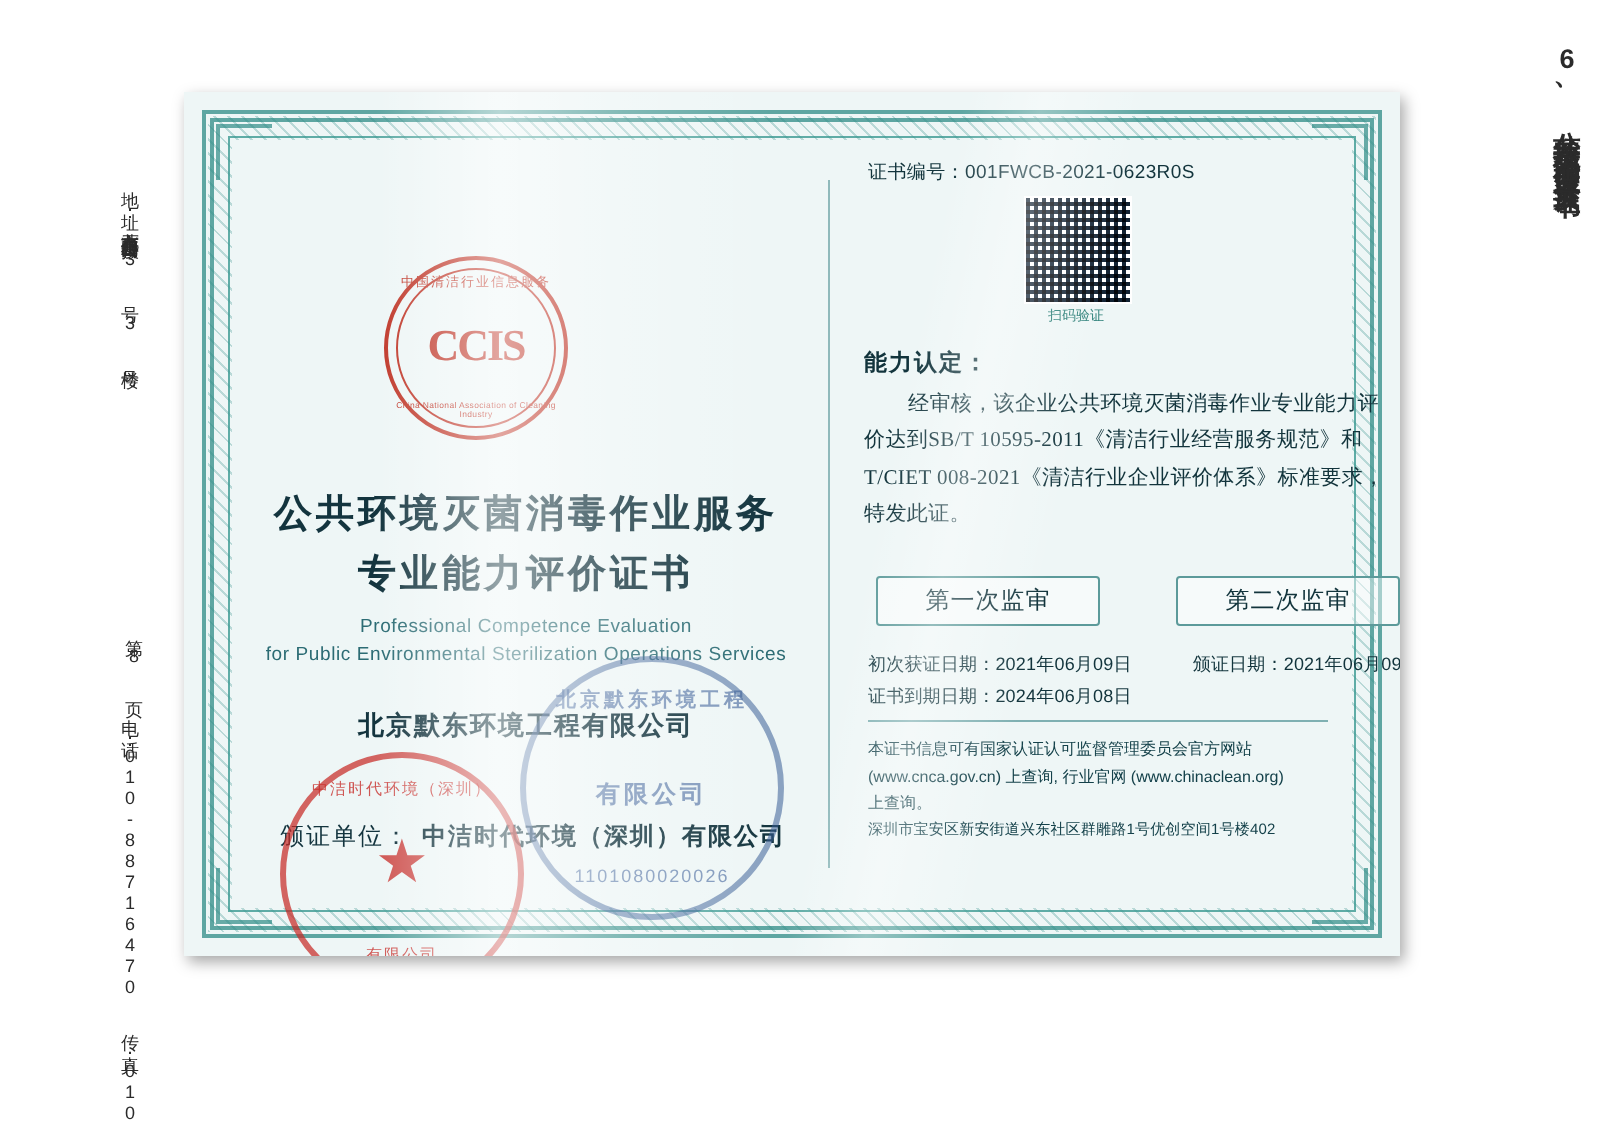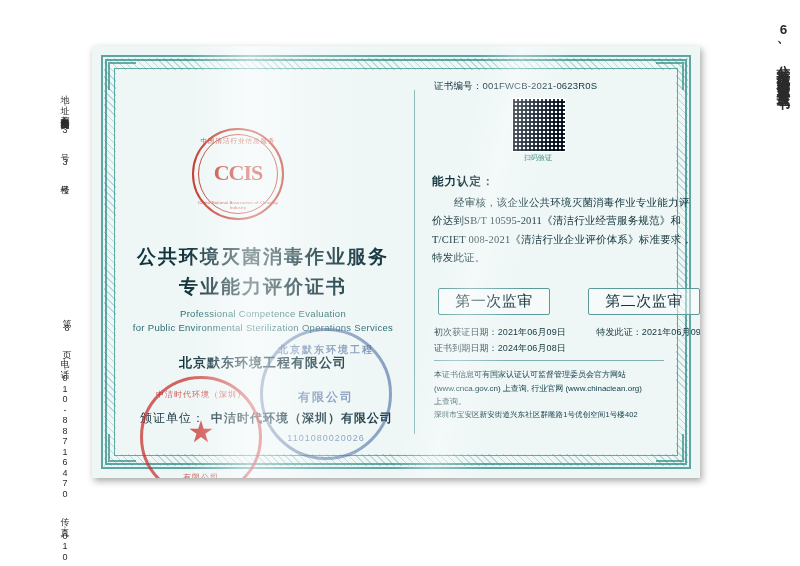--- a/index.html
+++ b/index.html
@@ -382,21 +382,21 @@
     left: 10px;
     top: 212px;
     width: 262px;
     display: flex;
     justify-content: space-between;
   }
   .review-btn {
     width: 110px;
     padding: 3px 0;
     text-align: center;
-    font-size: 15px;
+    font-size: 12px;
     border: 1px solid #5c9a9a;
     border-radius: 2px;
     color: #12343c;
     background: rgba(255,255,255,0.45);
     letter-spacing: 0.5px;
   }
 
   .date-row {
     position: absolute;
     left: 6px;
@@ -506,21 +506,21 @@
       <div class="ability-head">能力认定：</div>
       <div class="ability-body">经审核，该企业公共环境灭菌消毒作业专业能力评价达到SB/T 10595-2011《清洁行业经营服务规范》和T/CIET 008-2021《清洁行业企业评价体系》标准要求，特发此证。</div>
 
       <div class="review-btns">
         <div class="review-btn">第一次监审</div>
         <div class="review-btn">第二次监审</div>
       </div>
 
       <div class="date-row" id="date-row-1">
         <span><span>初次获证日期：</span><span>2021年06月09日</span></span>
-        <span><span>特发此证：</span><span>2021年06月09日</span></span>
+        <span><span>颁证日期：</span><span>2021年06月09日</span></span>
       </div>
       <div class="date-row" id="date-row-2">
         <span><span>证书到期日期：</span><span>2024年06月08日</span></span>
         <span></span>
       </div>
 
       <div class="hr-line"></div>
 
       <div class="note">
         <div>本证书信息可有国家认证认可监督管理委员会官方网站</div>

